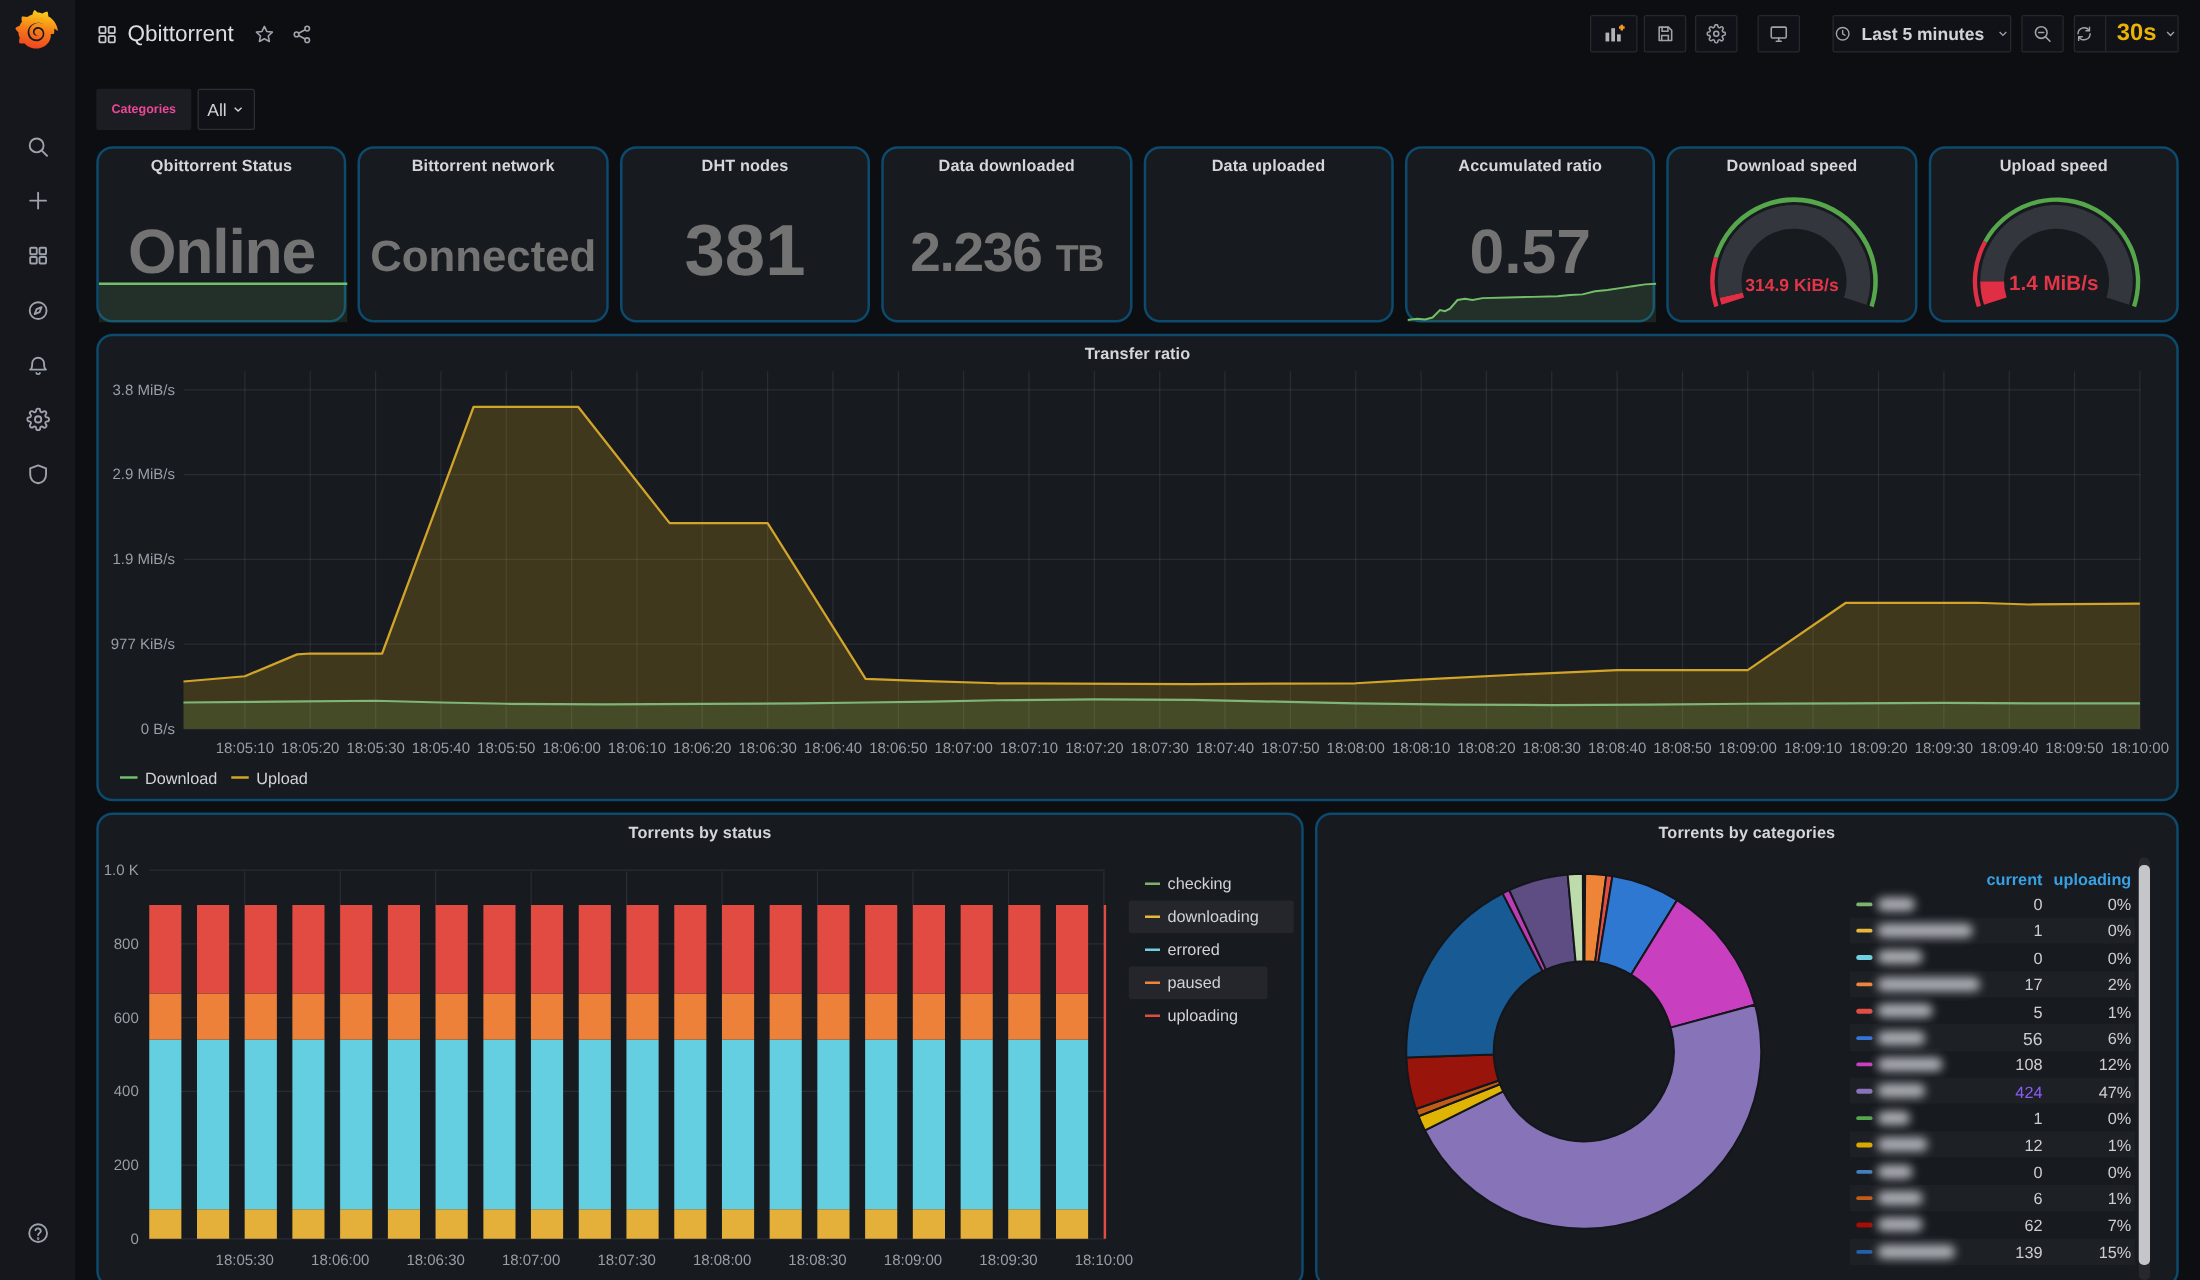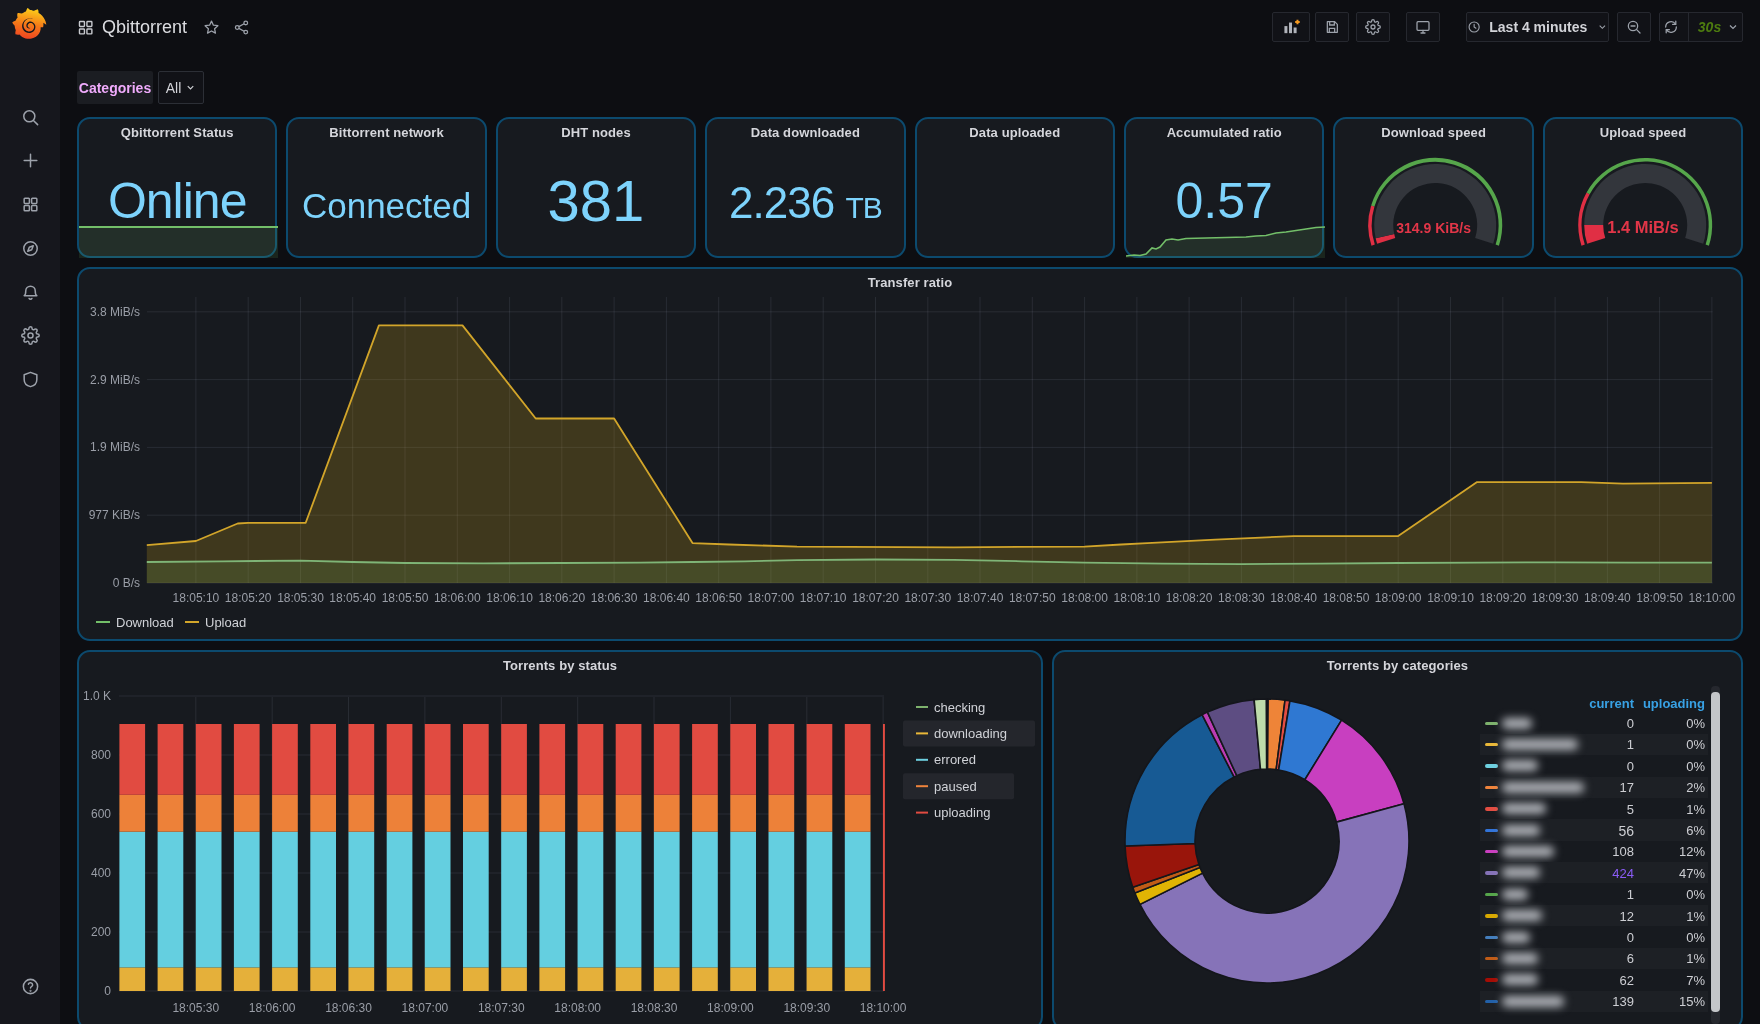--- a/index.html
+++ b/index.html
@@ -1,21 +1,21 @@
 <!DOCTYPE html>
 <html><head><meta charset="utf-8">
 <style>
   * { margin:0; padding:0; box-sizing:border-box; }
   html,body { width:1760px; height:1024px; background:#0d0e12; overflow:hidden;
     font-family:"Liberation Sans", sans-serif; }
   #page { position:relative; width:1760px; height:1024px; }
   .panel { position:absolute; background:#171a1f; border:2px solid #0c4a6e; border-radius:13px; }
   .ptitle { position:absolute; top:6px; left:0; right:0; text-align:center; color:#d5d6db;
      font-size:13px; font-weight:700; letter-spacing:0.1px; }
-  .statv { position:absolute; left:0; right:0; text-align:center; color:#7dd3fc; font-weight:400; }
+  .statv { position:absolute; left:0; right:0; text-align:center; color:#737373; font-weight:700; }
   .abs { position:absolute; }
   svg { display:block; }
   .axlbl { fill:#9a9ea7; font-size:12px; font-family:"Liberation Sans",sans-serif; }
   .btn { position:absolute; height:30px; top:12px; background:#111217; border:1px solid #26282f;
      border-radius:2px; display:flex; align-items:center; justify-content:center; }
 </style></head><body>
 <div id="page">
 
 <div class="abs" style="left:0;top:0;width:60px;height:1024px;background:#16171d;"></div>
 <svg class="abs" style="left:12px;top:8px" width="36" height="38" viewBox="0 0 36 38">
@@ -101,43 +101,43 @@
       <svg width="16" height="16" viewBox="0 0 24 24" fill="none" stroke="#9da2ab" stroke-width="1.9" stroke-linecap="round">
         <rect x="3" y="4" width="18" height="13" rx="1.5"></rect>
         <path d="M9 21h6M12 17v4"></path>
       </svg>
     </div>
 <div class="btn" style="left:1466px;width:143px;">
       <svg width="16" height="16" viewBox="0 0 24 24" fill="none" stroke="#9da2ab" stroke-width="1.9" stroke-linecap="round">
         <circle cx="12" cy="12" r="8.5"></circle>
         <path d="M12 7.5V12l3 2"></path>
       </svg>
-      <span style="color:#d2d3d8;font-size:14px;font-weight:600;margin:0 10px 0 8px;white-space:nowrap;">Last 4 minutes</span>
+      <span style="color:#d2d3d8;font-size:14px;font-weight:600;margin:0 10px 0 8px;white-space:nowrap;">Last 5 minutes</span>
       <svg width="12" height="12" viewBox="0 0 24 24" fill="none" stroke="#9da2ab" stroke-width="2.4">
         <path d="M6 9l6 6 6-6"></path>
       </svg>
     </div>
 <div class="btn" style="left:1617px;width:34px;">
       <svg width="16" height="16" viewBox="0 0 24 24" fill="none" stroke="#9da2ab" stroke-width="1.9" stroke-linecap="round">
         <circle cx="10.5" cy="10.5" r="7"></circle>
         <path d="M16 16l5 5M7.5 10.5h6"></path>
       </svg>
     </div>
 <div class="btn" style="left:1659px;width:84px;">
       <svg width="16" height="16" viewBox="0 0 24 24" fill="none" stroke="#9da2ab" stroke-width="1.9" stroke-linecap="round">
         <path d="M20 12a8 8 0 01-14.9 4M4 12a8 8 0 0114.9-4"></path>
         <path d="M19.2 3.2v4.8h-4.8M4.8 20.8V16h4.8" stroke-linejoin="round"></path>
       </svg>
       <div style="width:1px;height:28px;background:#26282f;margin-left:9px;"></div>
-      <span style="color:#4d7c0f;font-size:14px;font-weight:600;margin:0 6px 0 9px;font-style:italic;">30s</span>
+      <span style="color:#eab308;font-size:19px;font-weight:600;margin:0 6px 0 9px;">30s</span>
       <svg width="12" height="12" viewBox="0 0 24 24" fill="none" stroke="#9da2ab" stroke-width="2.4">
         <path d="M6 9l6 6 6-6"></path>
       </svg>
     </div>
-<div class="abs" style="left:77px;top:71px;width:76px;height:33px;background:#1b1d22;border-radius:2px;display:flex;align-items:center;justify-content:center;color:#f0abfc;font-size:14px;font-weight:600;">Categories</div>
+<div class="abs" style="left:77px;top:71px;width:76px;height:33px;background:#1b1d22;border-radius:2px;display:flex;align-items:center;justify-content:center;color:#ec4899;font-size:10px;font-weight:600;">Categories</div>
 <div class="abs" style="left:158px;top:71px;width:46px;height:33px;background:#111217;border:1px solid #2c2f36;border-radius:2px;display:flex;align-items:center;justify-content:center;color:#d2d3d8;font-size:14px;">All&nbsp;<svg width="11" height="11" viewBox="0 0 24 24" fill="none" stroke="#d2d3d8" stroke-width="2.4">
         <path d="M6 9l6 6 6-6"></path>
       </svg></div>
 <div class="panel" style="left:77.0px;top:117px;width:200.4px;height:141px;">
       <div class="ptitle">Qbittorrent Status</div>
       <svg class="abs" style="left:0;top:0" width="199" height="139" viewBox="0 0 199 139">
         <rect x="0" y="108" width="199" height="31" fill="rgba(115,191,105,0.13)"></rect>
         <path d="M0 108 H199" stroke="#73bf69" stroke-width="2" fill="none"></path>
       </svg>
       <div class="statv" style="top:53px;font-size:50px;letter-spacing:-1px;">Online</div>

